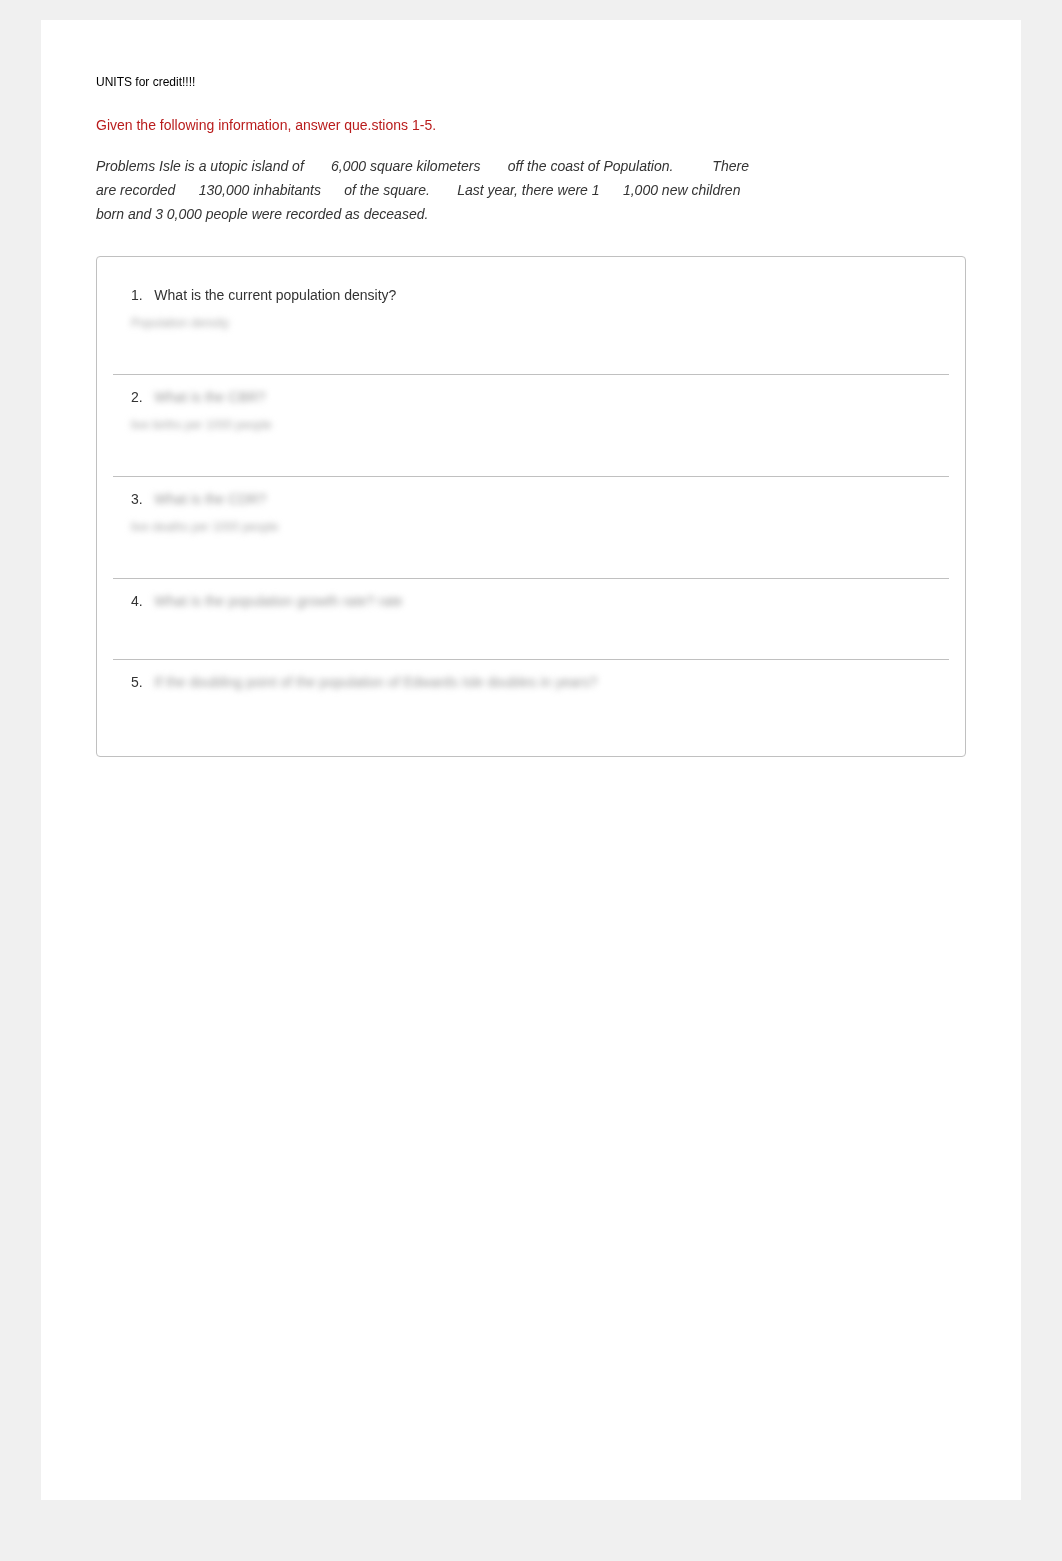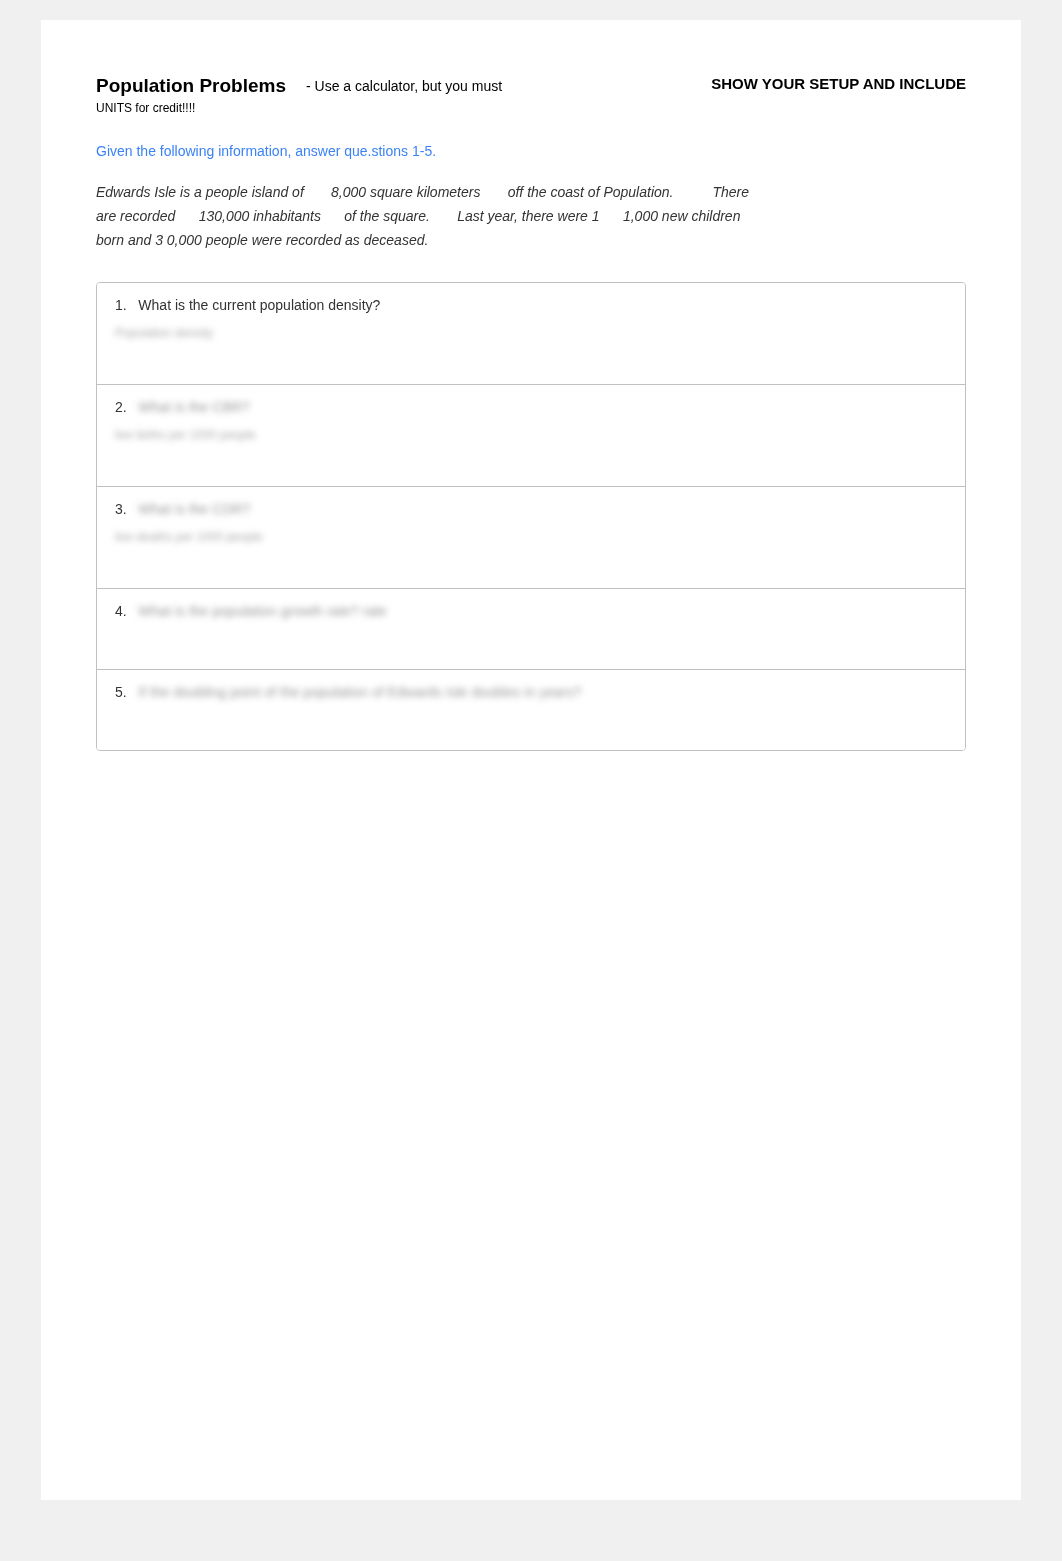--- a/index.html
+++ b/index.html
@@ -46,35 +46,35 @@
     }
 
     .units-line {
       font-size: 12px;
       margin-bottom: 28px;
     }
 
     .intro-text {
       font-size: 14px;
       margin-bottom: 22px;
-      color: #3b82f6;
+      color: #b91c1c;
     }
 
     .italic-paragraph {
       font-style: italic;
       font-size: 14px;
       line-height: 1.7;
       margin-bottom: 30px;
       color: #333;
     }
 
     .questions-box {
       border: 1px solid #c0c0c0;
       border-radius: 4px;
-      padding: 0;
+      padding: 16px;
       overflow: hidden;
     }
 
     .question-item {
       border-bottom: 1px solid #c0c0c0;
       padding: 14px 18px 40px 18px;
       background: #fff;
     }
 
     .question-item:last-child {
@@ -99,32 +99,27 @@
       filter: blur(3px);
       display: inline-block;
       margin-bottom: 4px;
     }
   </style>
 </head>
 <body>
 
 <div class="page">
 
-  <div class="header-line">
-    <span class="header-title">Population Problems</span>
-    <span class="header-instruction">- Use a calculator, but you must</span>
-    <span class="header-right">SHOW YOUR SETUP AND INCLUDE</span>
-  </div>
   <div class="units-line">UNITS for credit!!!!</div>
 
   <div class="intro-text">Given the following information, answer que.stions 1-5.</div>
 
   <div class="italic-paragraph">
-    <span>Edwards Isle is a people island of</span>&nbsp;&nbsp;&nbsp;&nbsp;&nbsp;&nbsp;
-    <span>8,000 square kilometers</span>&nbsp;&nbsp;&nbsp;&nbsp;&nbsp;&nbsp;
+    <span>Problems Isle is a utopic island of</span>&nbsp;&nbsp;&nbsp;&nbsp;&nbsp;&nbsp;
+    <span>6,000 square kilometers</span>&nbsp;&nbsp;&nbsp;&nbsp;&nbsp;&nbsp;
     <span>off the coast of Population.</span>&nbsp;&nbsp;&nbsp;&nbsp;&nbsp;&nbsp;&nbsp;&nbsp;&nbsp;
     <span>There</span><br>
     <span>are recorded</span>&nbsp;&nbsp;&nbsp;&nbsp;&nbsp;
     <span>130,000 inhabitants</span>&nbsp;&nbsp;&nbsp;&nbsp;&nbsp;
     <span>of the square.</span>&nbsp;&nbsp;&nbsp;&nbsp;&nbsp;&nbsp;
     <span>Last year, there were 1</span>&nbsp;&nbsp;&nbsp;&nbsp;&nbsp;
     <span>1,000 new children</span><br>
     <span>born   and 3 0,000 people were recorded as deceased.</span>
   </div>
 

